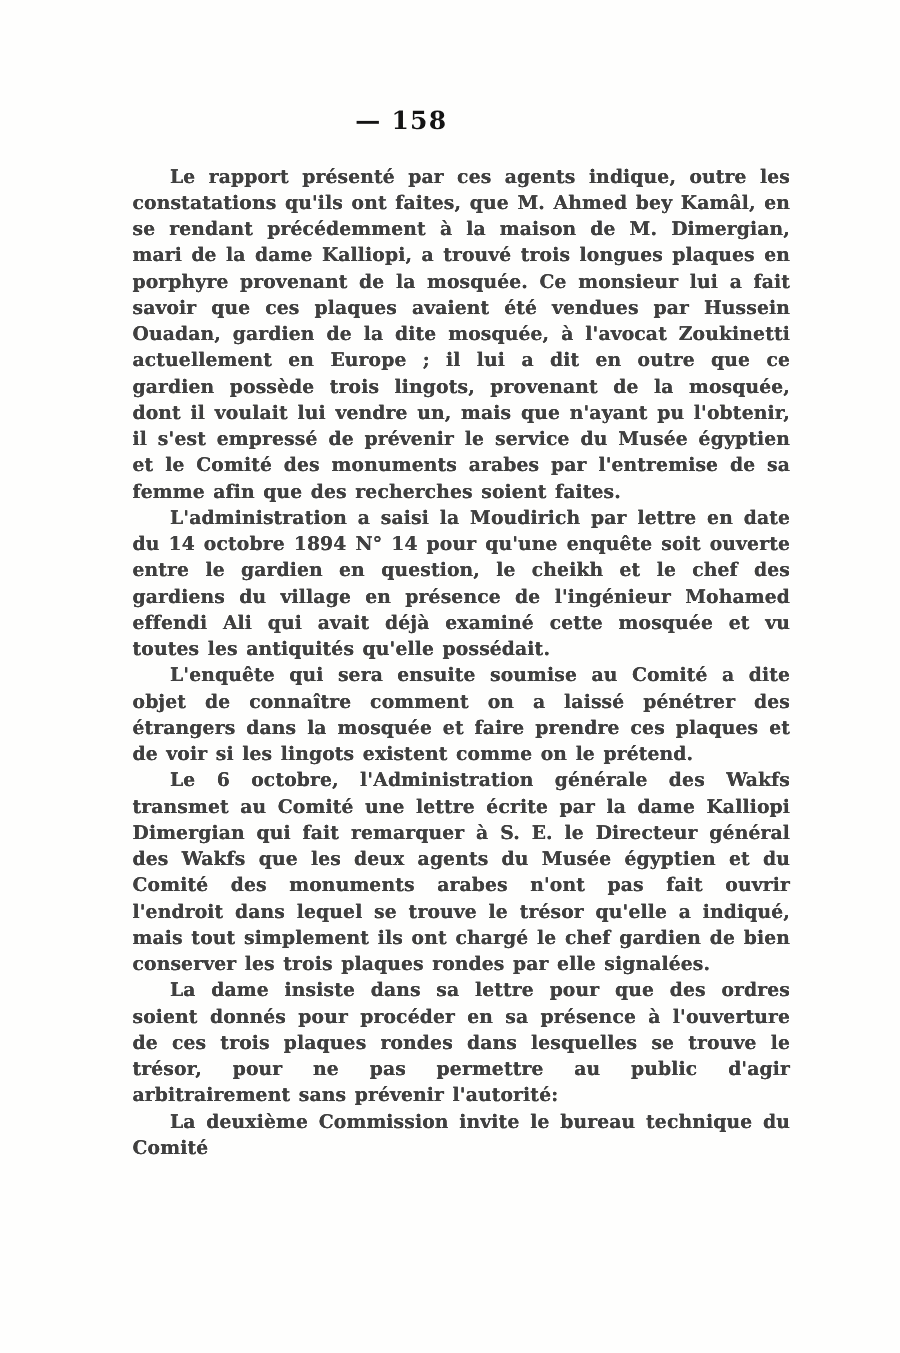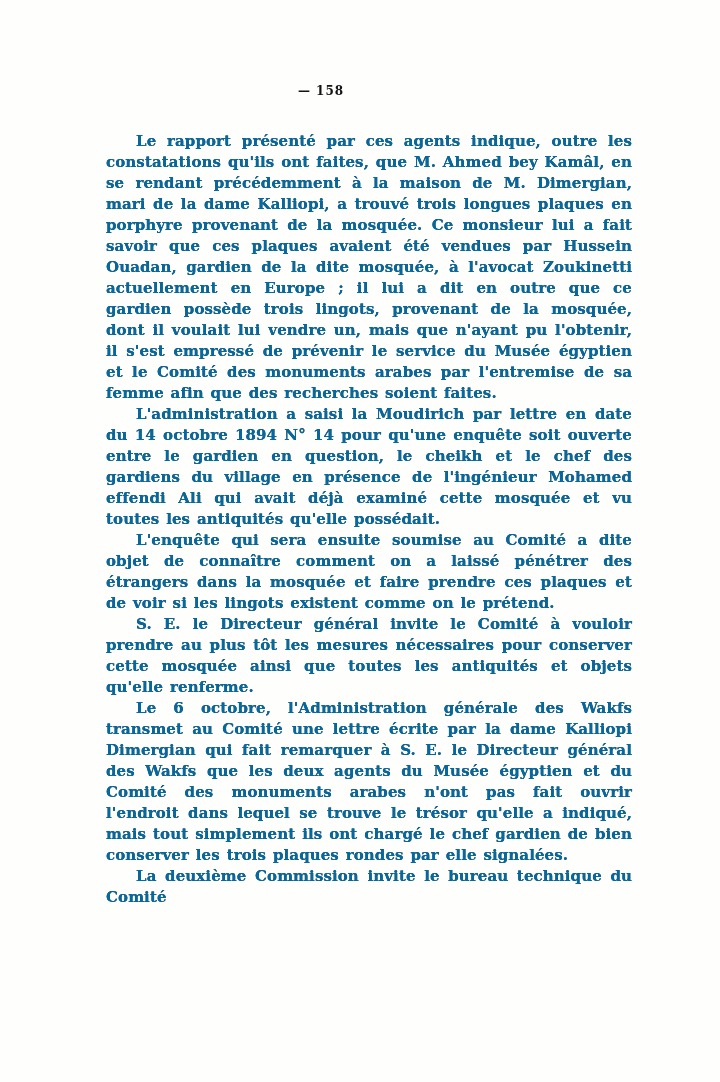--- a/index.html
+++ b/index.html
@@ -15,54 +15,54 @@
     overflow: hidden;
     font-family: "DejaVu Serif", serif;
     color: #1a1a1a;
   }
   .page-number {
     position: absolute;
     top: 84px;
     left: 0;
     width: 642px; 
     text-align: center;
-    font-size: 12px;
+    font-size: 20px;
     font-weight: 700;
     letter-spacing: 1px;
     color: #141414;
   }
   .text-block {
     position: absolute;
     left: 106px;
     top: 131px;
     width: 526px;
   }
   .text-block p {
     margin: 0;
     font-size: 15px;
     line-height: 21px;
     font-weight: 700;
     text-align: justify;
     text-indent: 30px;
     word-spacing: 1.5px;
     letter-spacing: 0.1px;
-    color: #0369a1;
+    color: #404040;
     
     text-shadow: 0 0 0.45px rgba(20, 20, 20, 0.85);
   }
 </style>
 </head>
 <body>
 
 <div class="page">
 
   <div class="page-number">— 158</div>
 
   <div class="text-block">
     <p>Le rapport présenté par ces agents indique, outre les constatations qu'ils ont faites, que M. Ahmed bey Kamâl, en se rendant précédemment à la maison de M. Dimergian, mari de la dame Kalliopi, a trouvé trois longues plaques en porphyre provenant de la mosquée. Ce monsieur lui a fait savoir que ces plaques avaient été vendues par Hussein Ouadan, gardien de la dite mosquée, à l'avocat Zoukinetti actuellement en Europe ; il lui a dit en outre que ce gardien possède trois lingots, provenant de la mosquée, dont il voulait lui vendre un, mais que n'ayant pu l'obtenir, il s'est empressé de prévenir le service du Musée égyptien et le Comité des monuments arabes par l'entremise de sa femme afin que des recherches soient faites.</p>
     <p>L'administration a saisi la Moudirich par lettre en date du 14 octobre 1894 N° 14 pour qu'une enquête soit ouverte entre le gardien en question, le cheikh et le chef des gardiens du village en présence de l'ingénieur Mohamed effendi Ali qui avait déjà examiné cette mosquée et vu toutes les antiquités qu'elle possédait.</p>
     <p>L'enquête qui sera ensuite soumise au Comité a dite objet de connaître comment on a laissé pénétrer des étrangers dans la mosquée et faire prendre ces plaques et de voir si les lingots existent comme on le prétend.</p>
-    <p>S. E. le Directeur général invite le Comité à vouloir prendre au plus tôt les mesures nécessaires pour conserver cette mosquée ainsi que toutes les antiquités et objets qu'elle renferme.</p>
     <p>Le 6 octobre, l'Administration générale des Wakfs transmet au Comité une lettre écrite par la dame Kalliopi Dimergian qui fait remarquer à S. E. le Directeur général des Wakfs que les deux agents du Musée égyptien et du Comité des monuments arabes n'ont pas fait ouvrir l'endroit dans lequel se trouve le trésor qu'elle a indiqué, mais tout simplement ils ont chargé le chef gardien de bien conserver les trois plaques rondes par elle signalées.</p>
+    <p>La dame insiste dans sa lettre pour que des ordres soient donnés pour procéder en sa présence à l'ouverture de ces trois plaques rondes dans lesquelles se trouve le trésor, pour ne pas permettre au public d'agir arbitrairement sans prévenir l'autorité:</p>
     <p>La deuxième Commission invite le bureau technique du Comité</p>
   </div>
 
 </div>
 
 </body></html>

